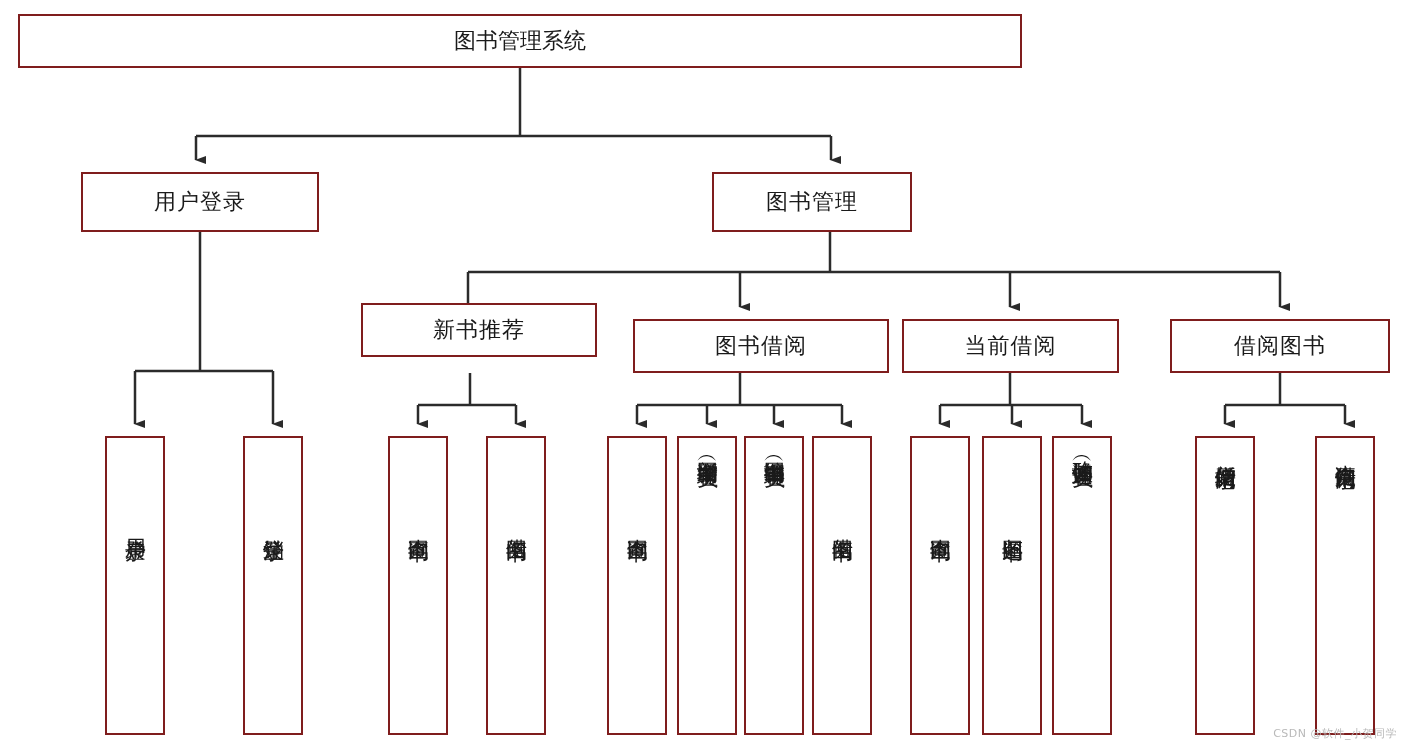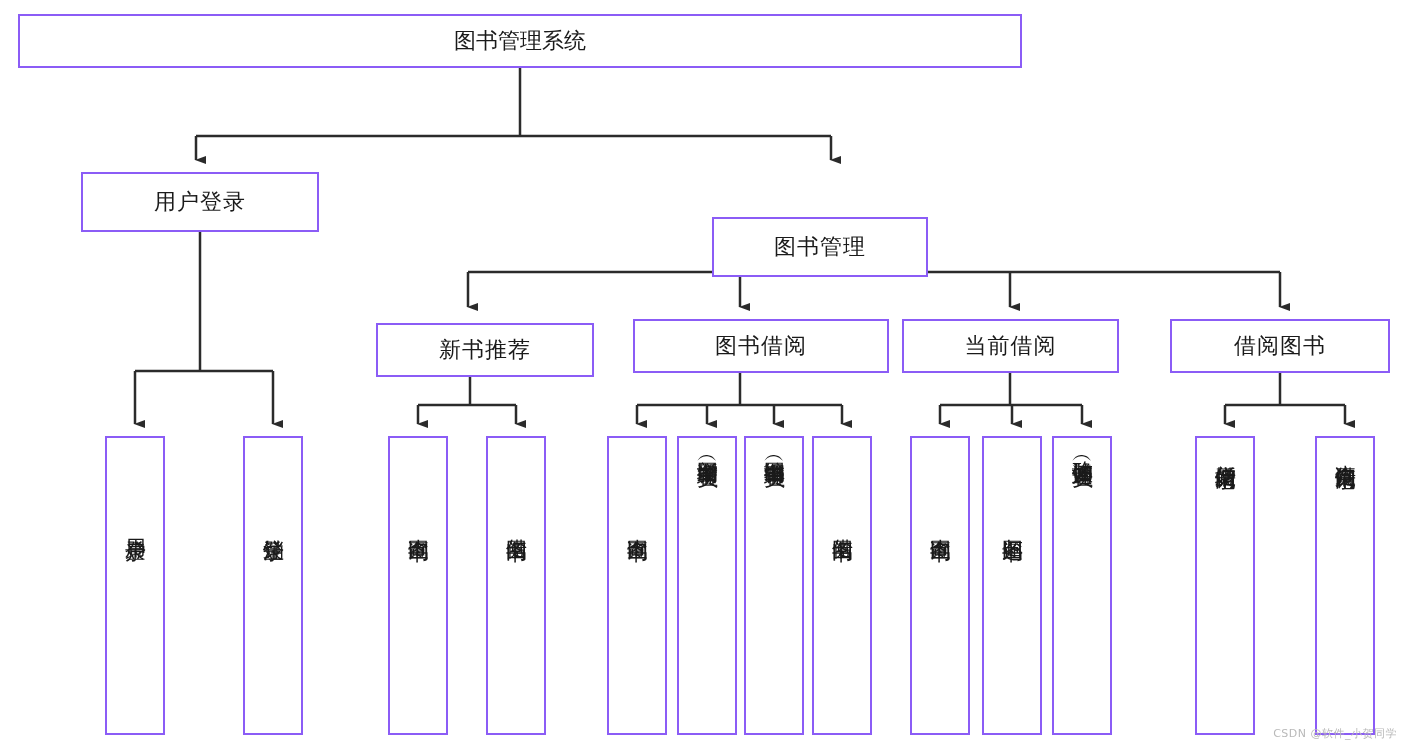--- a/index.html
+++ b/index.html
@@ -21,21 +21,21 @@
     position: absolute;
     left: 0;
     top: 0;
     width: 1405px;
     height: 747px;
     pointer-events: none;
   }
   .node {
     position: absolute;
     box-sizing: border-box;
-    border: 2px solid #8b5cf6;
+    border: 2px solid #7f1d1d;
     background: #ffffff;
     display: flex;
     align-items: center;
     justify-content: center;
     color: #1a1a1a;
   }
   .node.horizontal {
     font-size: 22px;
     letter-spacing: 1px;
   }
@@ -124,25 +124,25 @@
     </g>
   </svg>
 
   <div class="node root" style="left:18px; top:14px; width:1004px; height:54px;">
     <span>图书管理系统</span>
   </div>
 
   <div class="node horizontal" style="left:81px; top:172px; width:238px; height:60px;">
     <span>用户登录</span>
   </div>
-  <div class="node horizontal" style="left:712px; top:172px; width:216px; height:60px;margin-top:45px;">
+  <div class="node horizontal" style="left:712px; top:172px; width:200px; height:60px;">
     <span>图书管理</span>
   </div>
 
-  <div class="node horizontal" style="left:361px; top:323px; width:218px; height:54px;margin-left:15px;">
+  <div class="node horizontal" style="left:361px; top:303px; width:236px; height:54px;">
     <span>新书推荐</span>
   </div>
   <div class="node horizontal" style="left:633px; top:319px; width:256px; height:54px;">
     <span>图书借阅</span>
   </div>
   <div class="node horizontal" style="left:902px; top:319px; width:217px; height:54px;">
     <span>当前借阅</span>
   </div>
   <div class="node horizontal" style="left:1170px; top:319px; width:220px; height:54px;">
     <span>借阅图书</span>

